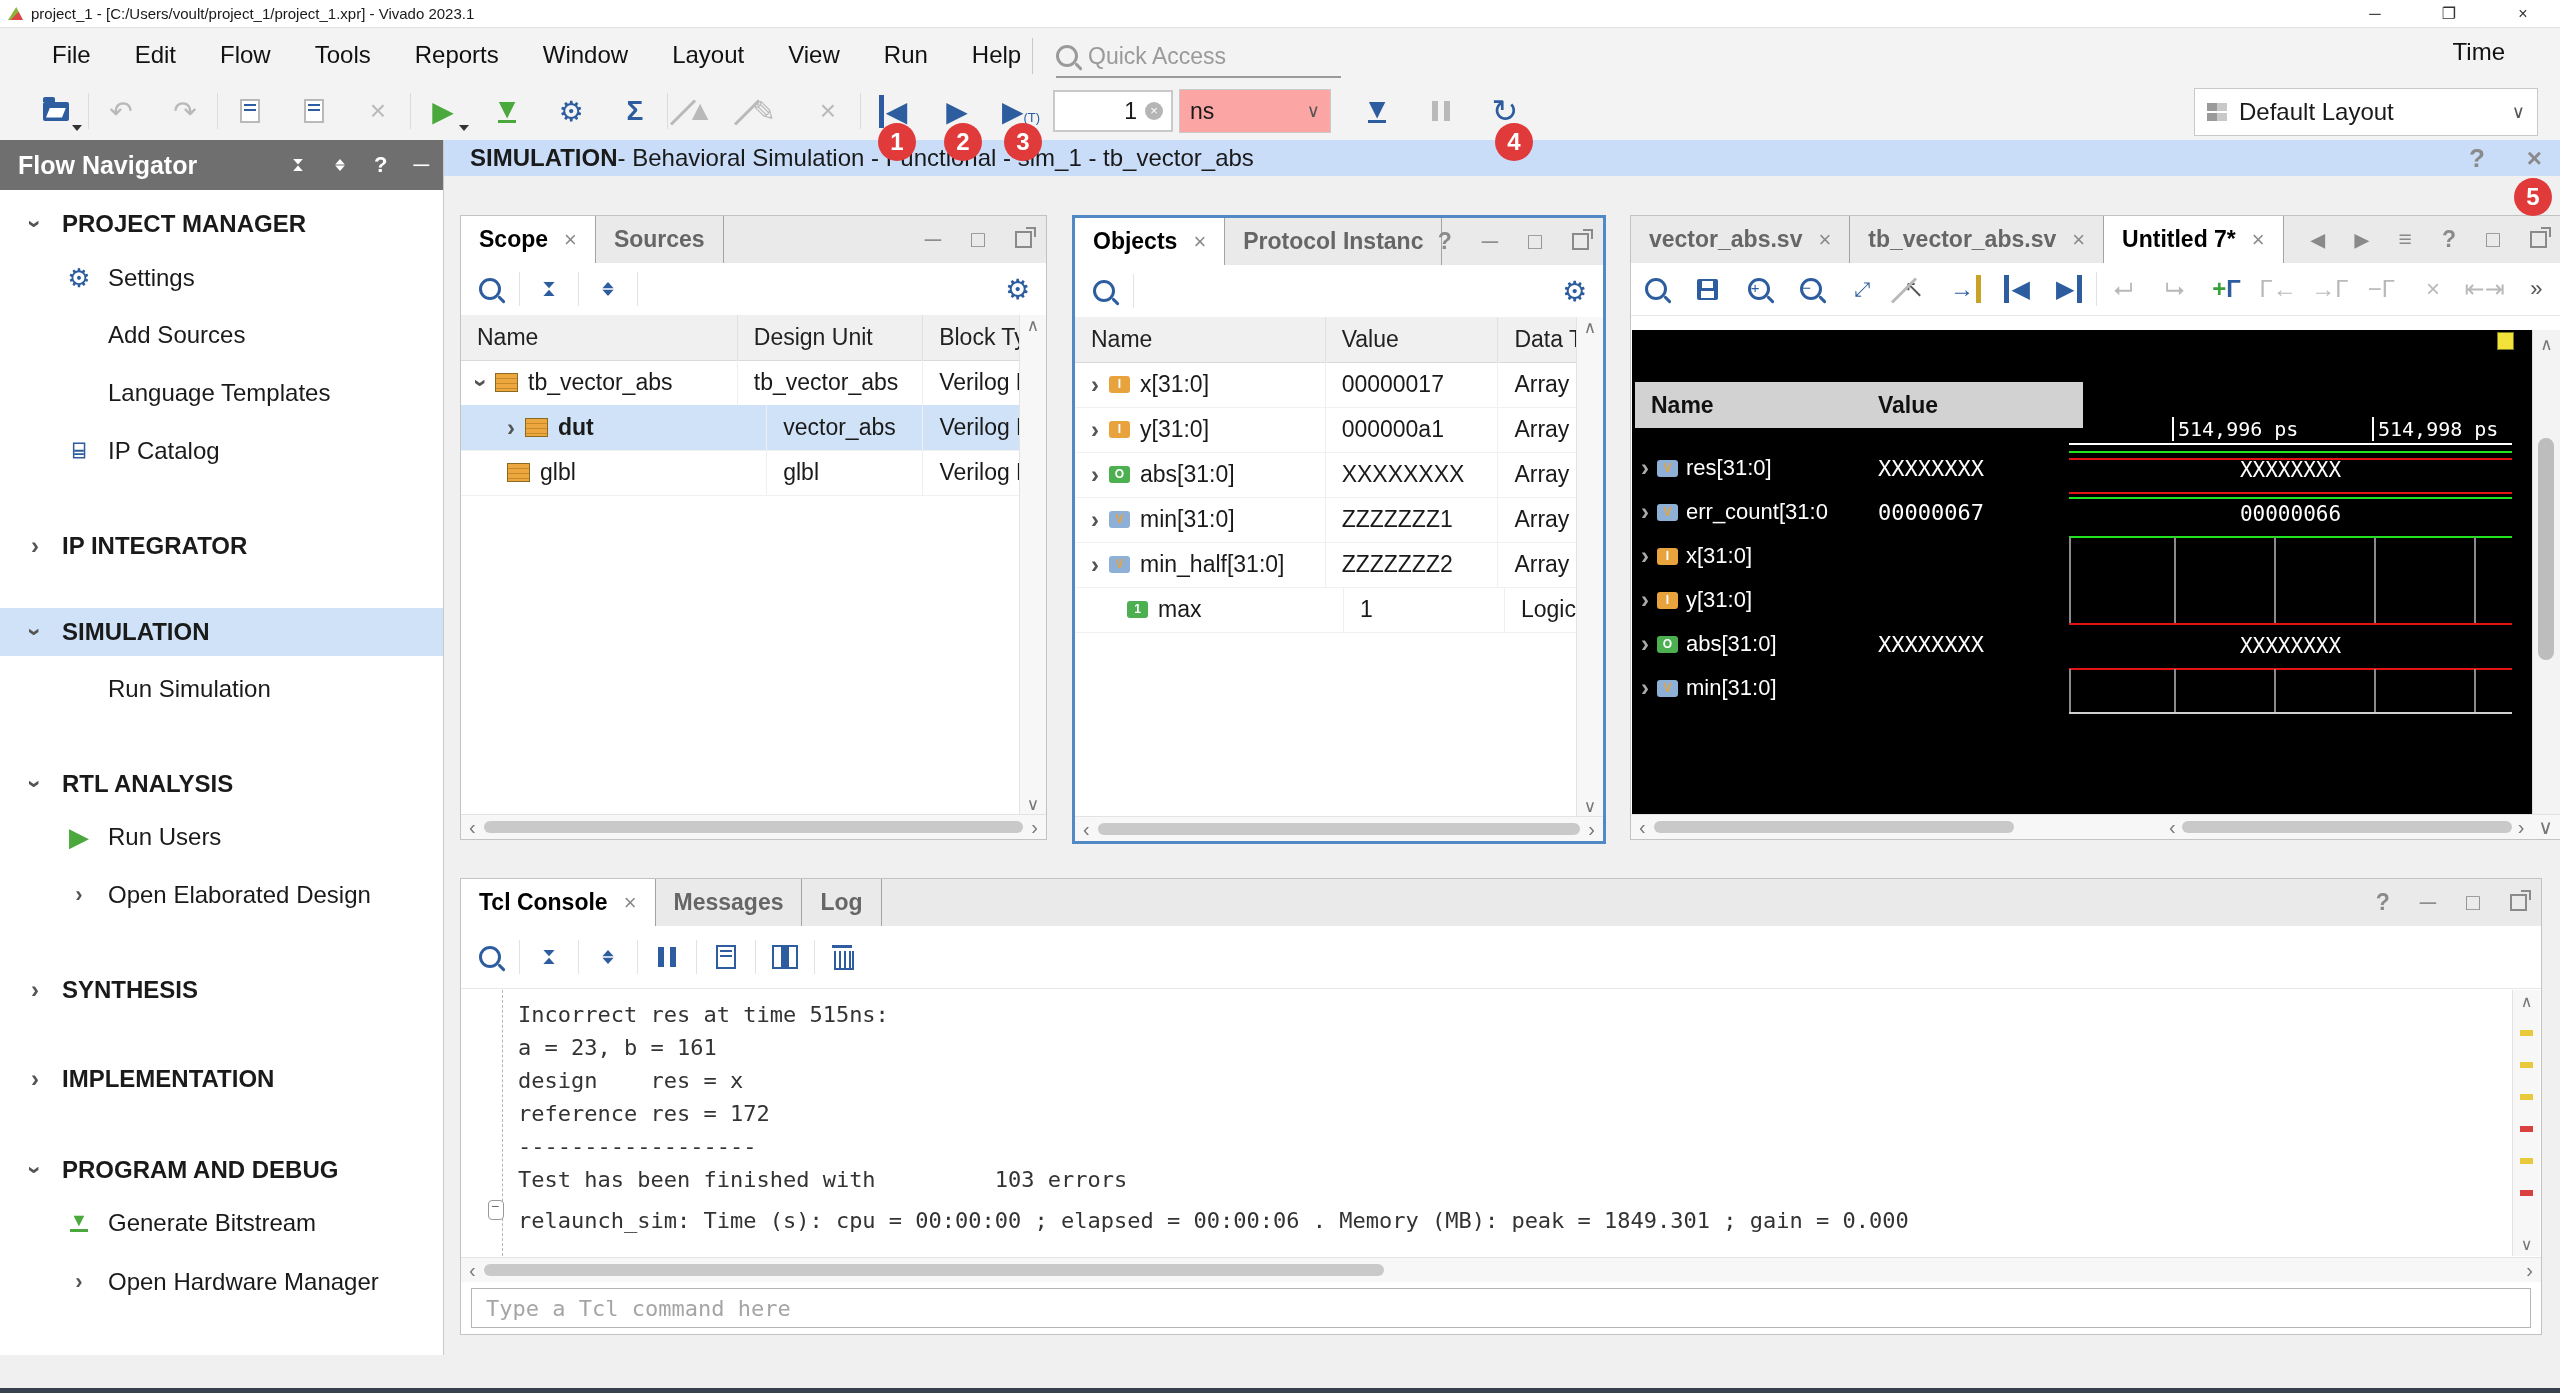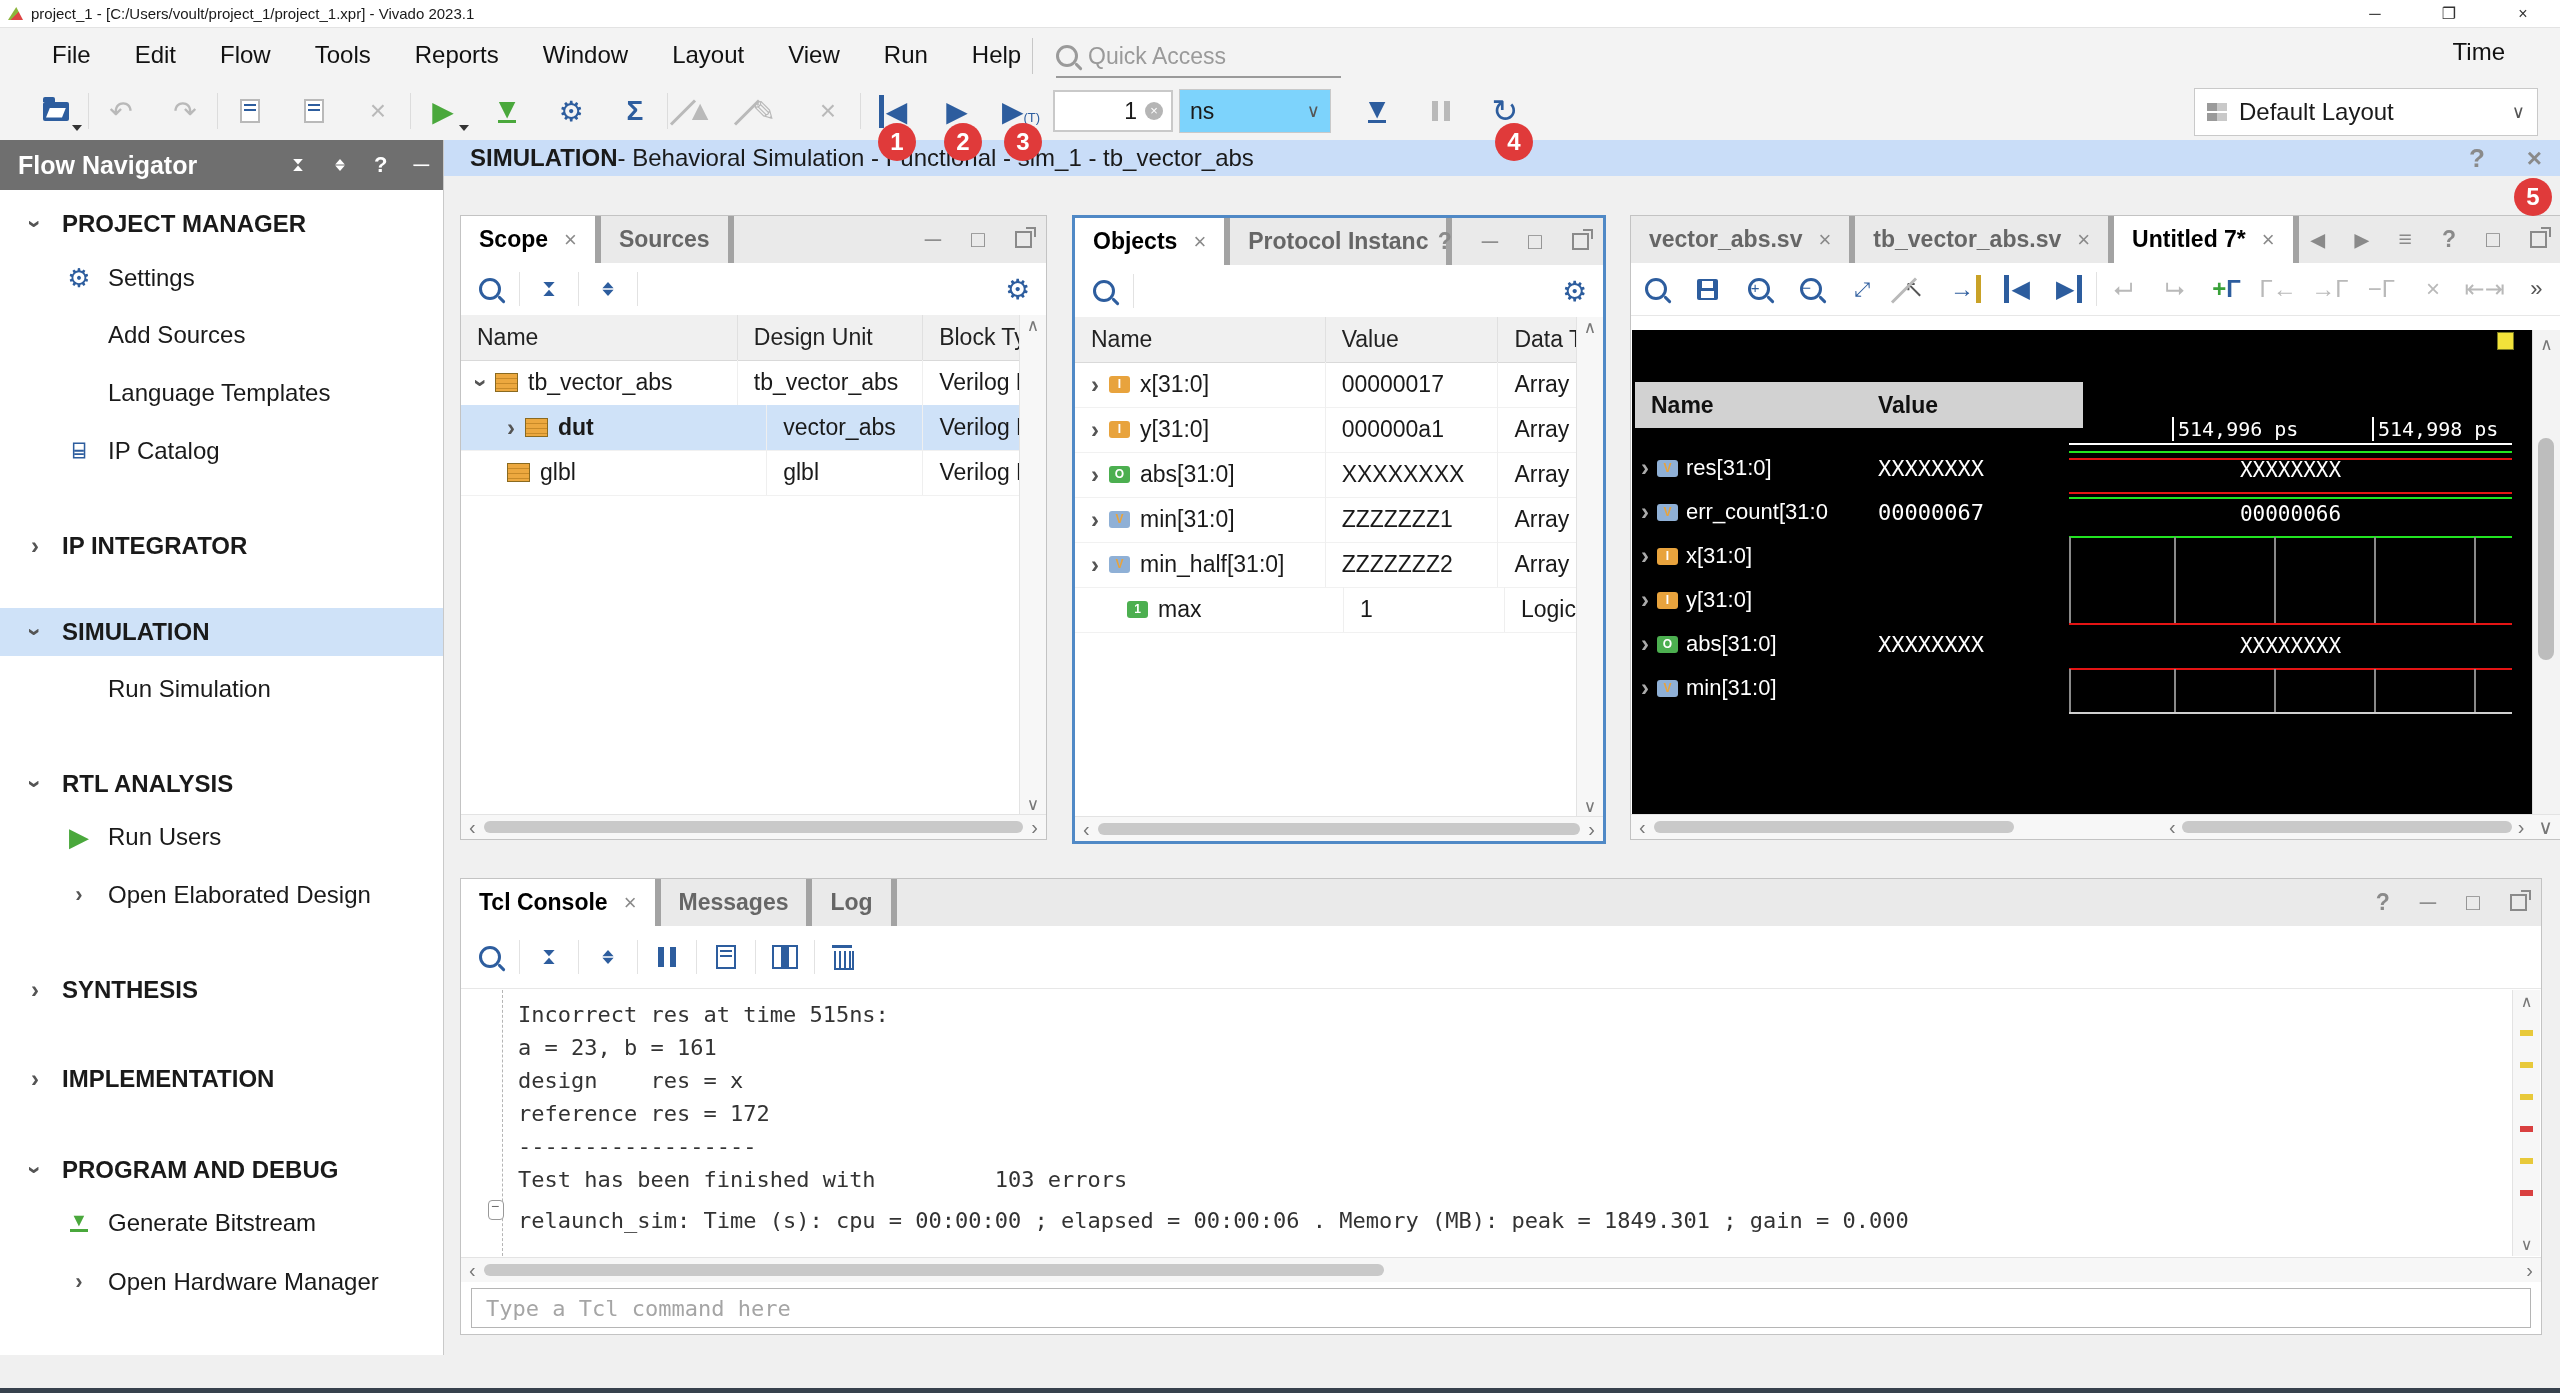--- a/index.html
+++ b/index.html
@@ -32,21 +32,21 @@
            border-bottom:1px solid #d9d9d9;display:flex;align-items:center;}
   .tb{width:64px;height:44px;display:flex;align-items:center;justify-content:center;
       font-size:28px;color:#2d5d9e;position:relative;}
   .tb.gray{color:#b9b9b9;}
   .tb.green{color:#4aa83c;}
   .tbsep{width:1px;height:36px;background:#dcdcdc;}
   .timefield{width:100px;height:38px;background:#fff;border:2px solid #c9c9c9;display:flex;
              align-items:center;justify-content:flex-end;padding:0 8px;font-size:23px;gap:8px;}
   .clear-x{width:18px;height:18px;border-radius:50%;background:#b5b5b5;color:#fff;font-size:13px;
            line-height:18px;text-align:center;}
-  .unitdd{width:130px;height:42px;background:#7dd3fc;border:1px solid #c9c9c9;display:flex;
+  .unitdd{width:130px;height:42px;background:#fca5a5;border:1px solid #c9c9c9;display:flex;
           align-items:center;justify-content:space-between;padding:0 10px;font-size:23px;margin-left:6px;}
   .ddchev{color:#555;font-size:18px;}
   .layoutdd{position:absolute;right:22px;top:6px;width:318px;height:46px;background:#fff;
             border:1px solid #c9c9c9;display:flex;align-items:center;gap:12px;padding:0 12px;font-size:24px;}
   .gridicon{width:20px;height:18px;background:
      linear-gradient(90deg,#9a9a9a 48%,#fff 48% 52%,#c9c9c9 52%);position:relative;}
   .gridicon::after{content:"";position:absolute;left:0;right:0;top:45%;height:10%;background:#fff;}
 
   
   .isearch{width:16px;height:16px;border:3px solid currentColor;border-radius:50%;position:relative;display:inline-block;}
@@ -110,21 +110,21 @@
   
   .simheader{position:absolute;left:444px;top:140px;right:0;height:36px;background:#c9ddf8;
              display:flex;align-items:center;padding-left:26px;font-size:24px;}
   .simheader .b{font-weight:bold;}
   .sh-icons{position:absolute;right:18px;display:flex;gap:42px;color:#8a8a8a;font-size:26px;font-weight:bold;}
 
   
   .panel{position:absolute;background:#fff;border:1px solid #c3c3c3;}
   .tabbar{position:absolute;left:0;top:0;right:0;height:47px;background:#eaeaea;
           border-bottom:1px solid #d5d5d5;display:flex;align-items:stretch;font-size:23px;}
-  .tab{display:flex;align-items:center;gap:16px;padding:12px 18px;color:#666;font-weight:bold;border-right:6px solid #a3a3a3;}
+  .tab{display:flex;align-items:center;gap:16px;padding:12px 18px;color:#666;font-weight:bold;border-right:1px solid #a3a3a3;}
   .tab.active{background:#fff;color:#000;}
   .tab .x{color:#8a8a8a;font-weight:normal;font-size:22px;}
   .tab-icons{position:absolute;right:14px;top:0;height:47px;display:flex;align-items:center;gap:30px;
              color:#8a8a8a;font-size:23px;font-weight:bold;}
   .ptoolbar{position:absolute;left:0;top:47px;right:0;height:52px;background:#fff;
             border-bottom:1px solid #e7e7e7;display:flex;align-items:center;gap:0;}
   .pt{width:58px;display:flex;justify-content:center;align-items:center;color:#2d5d9e;font-size:24px;position:relative;}
   .ptsep{width:1px;height:34px;background:#e2e2e2;}
   .pt-gear{position:absolute;right:16px;font-size:28px;color:#2d5d9e;}
 

